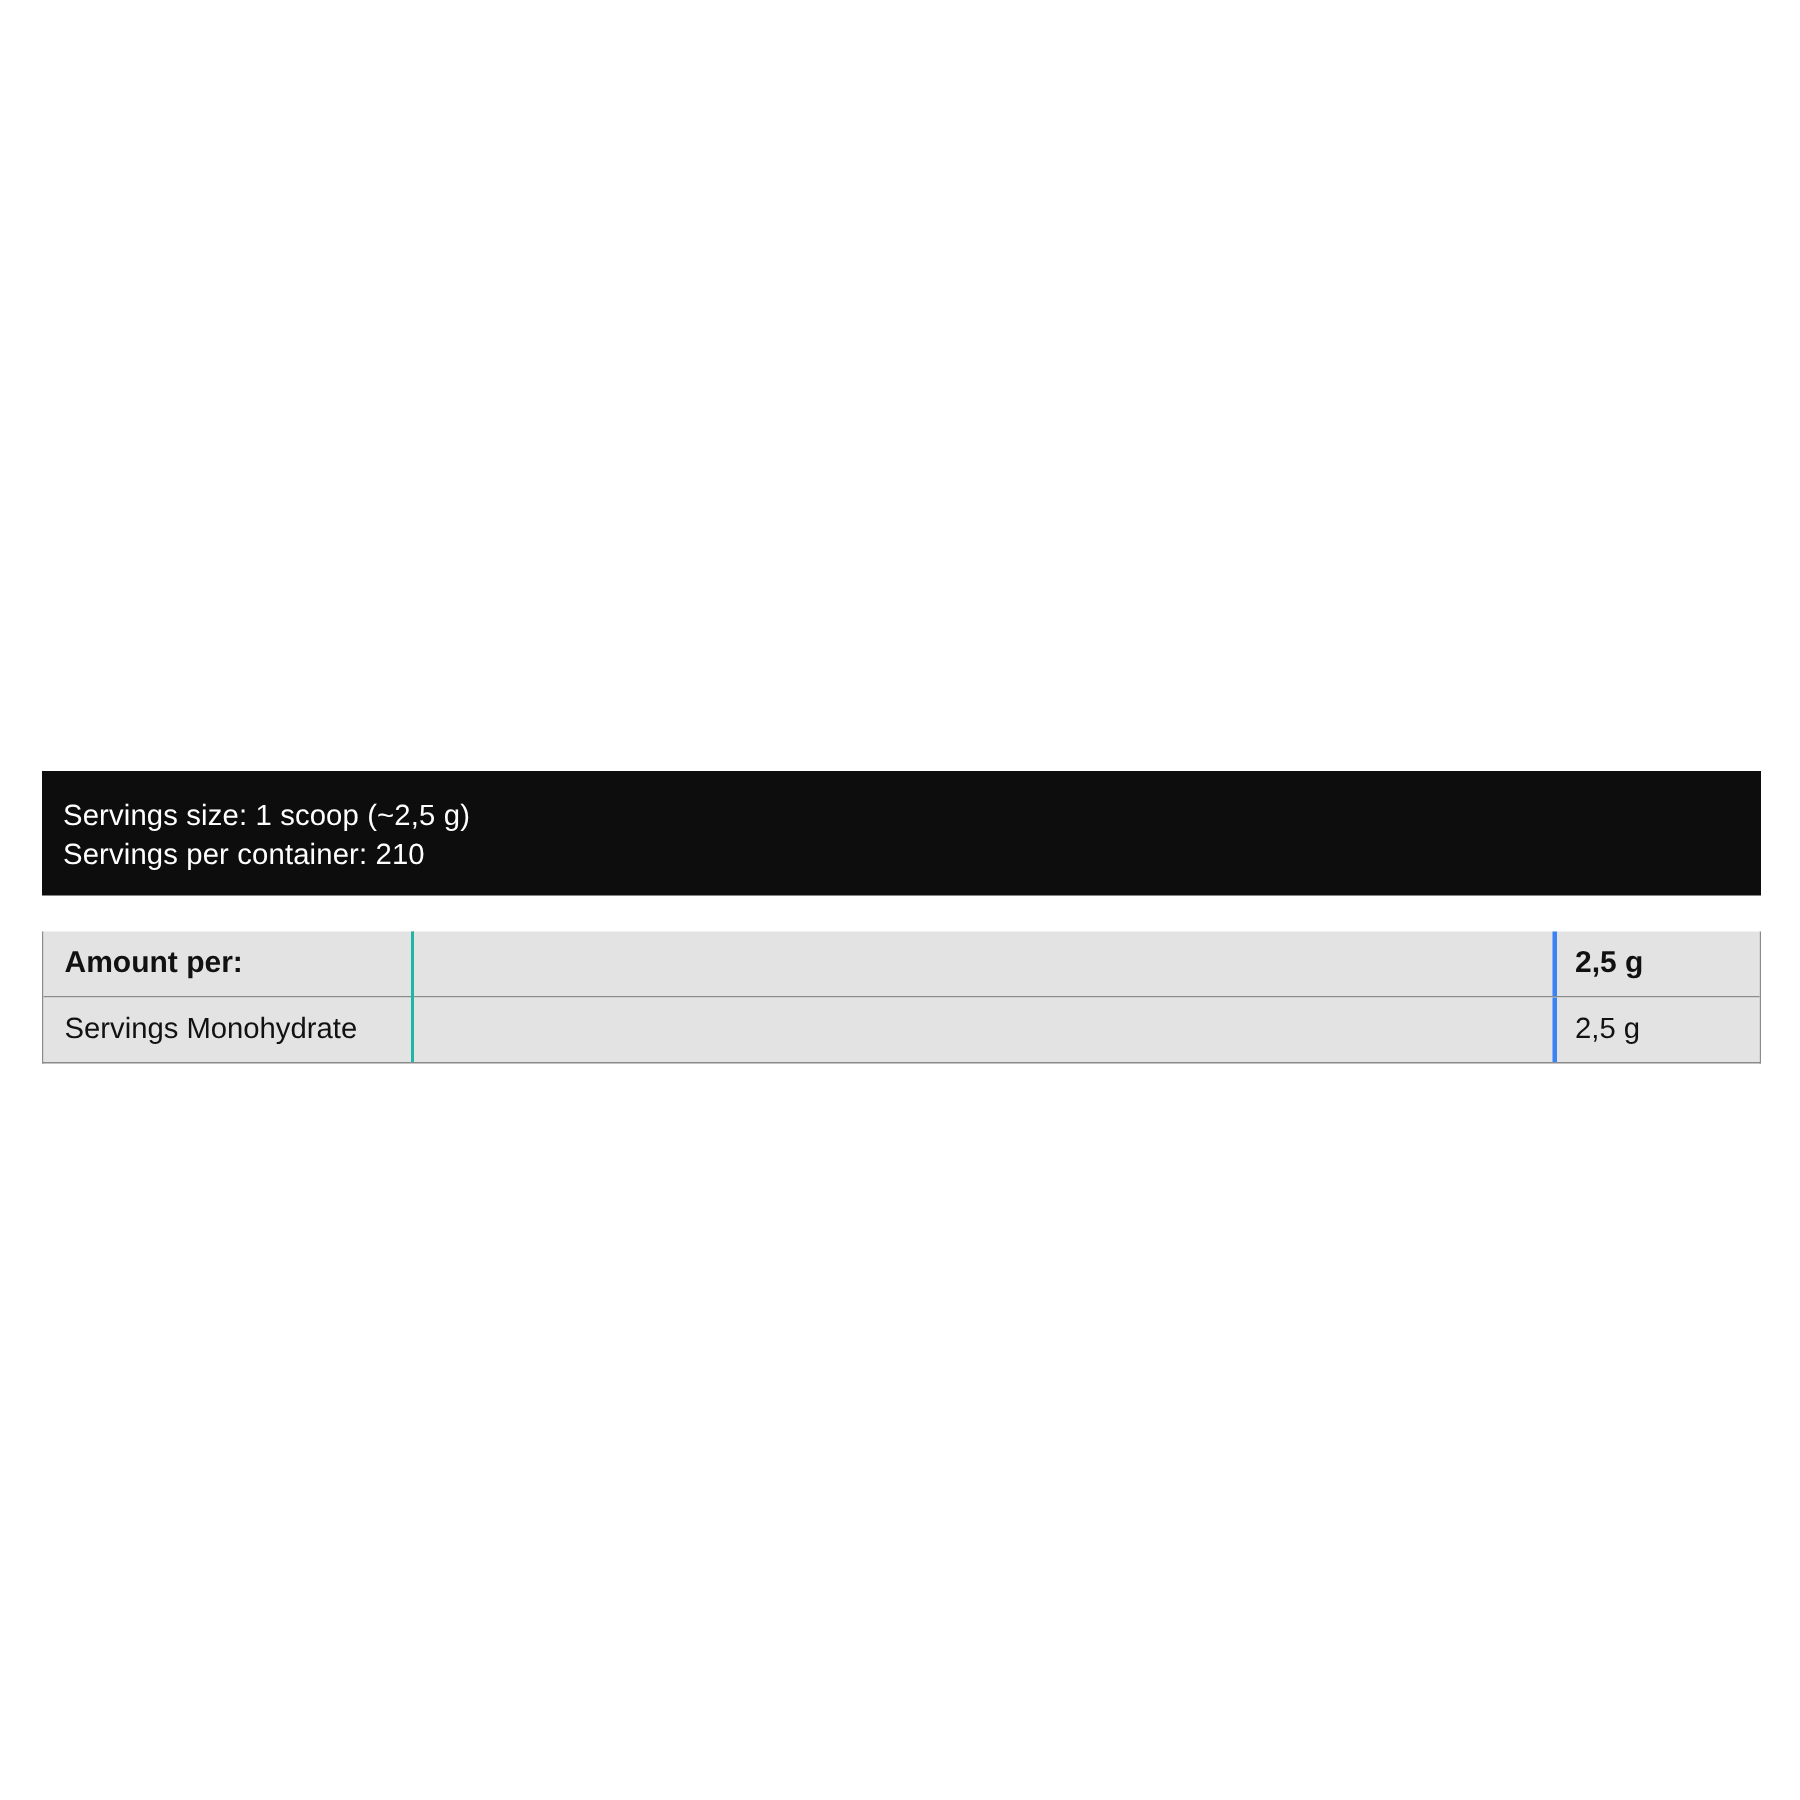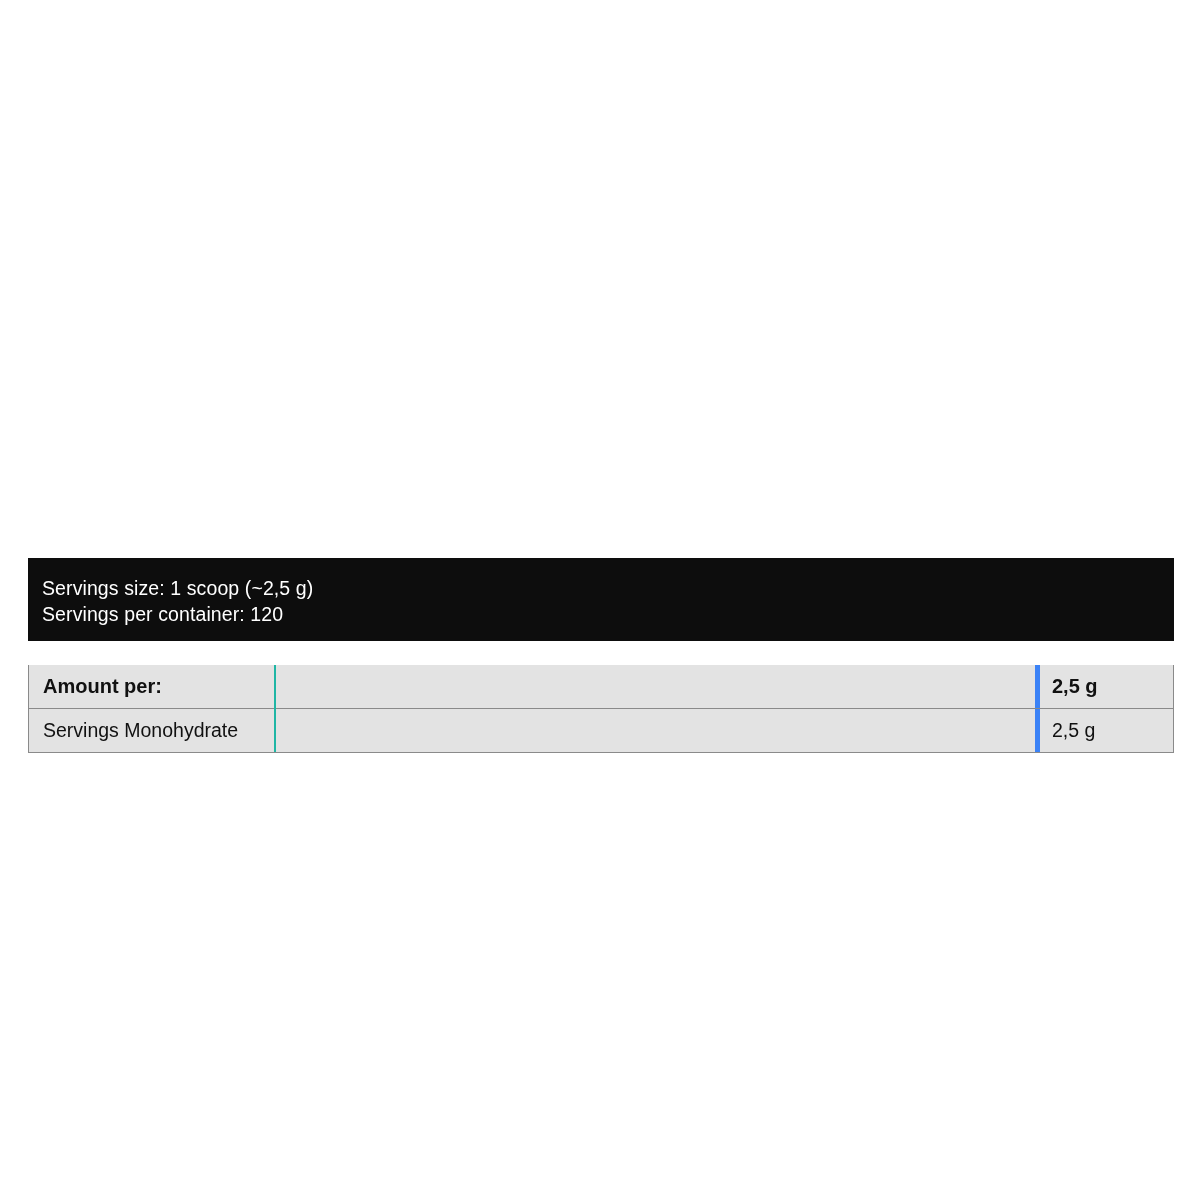--- a/index.html
+++ b/index.html
@@ -31,21 +31,20 @@
     background: #ffffff;
     box-sizing: border-box;
   }
 
   
   .servings-block {
     background: #0d0d0d;
     color: #ffffff;
     padding: 17px 0 14px 0;
     position: relative;
-    margin-top: 44px;
   }
   .servings-line {
     font-size: 19.5px;
     line-height: 26px;
     padding-left: 14px;
     letter-spacing: 0.1px;
     font-weight: 400;
     white-space: nowrap;
   }
 
@@ -93,37 +92,37 @@
     white-space: nowrap;
   }
   .cell-spacer {
     flex: 1 1 auto;
     border-left: 1px solid #8a8a8a;
     box-sizing: border-box;
   }
   .cell-value {
     width: 138px;
     box-sizing: border-box;
-    border-left: 5px solid #3b82f6;
+    border-left: 3px solid #3b82f6;
     padding: 10px 0 10px 12px;
     font-size: 19.5px;
     color: #111111;
     white-space: nowrap;
   }
 </style>
 </head>
 <body>
 
 <div class="page">
 
   <div class="nutrition-panel">
 
     <div class="servings-block">
       <div class="servings-line">Servings size: 1 scoop (~2,5 g)</div>
-      <div class="servings-line">Servings per container: 120</div>
+      <div class="servings-line">Servings per container: 210</div>
     </div>
 
     <div class="table-wrap">
 
       <div class="teal-divider"></div>
 
       <div class="row header-row">
         <div class="cell-label">Amount per:</div>
         <div class="cell-spacer"></div>
         <div class="cell-value">2,5 g</div>

